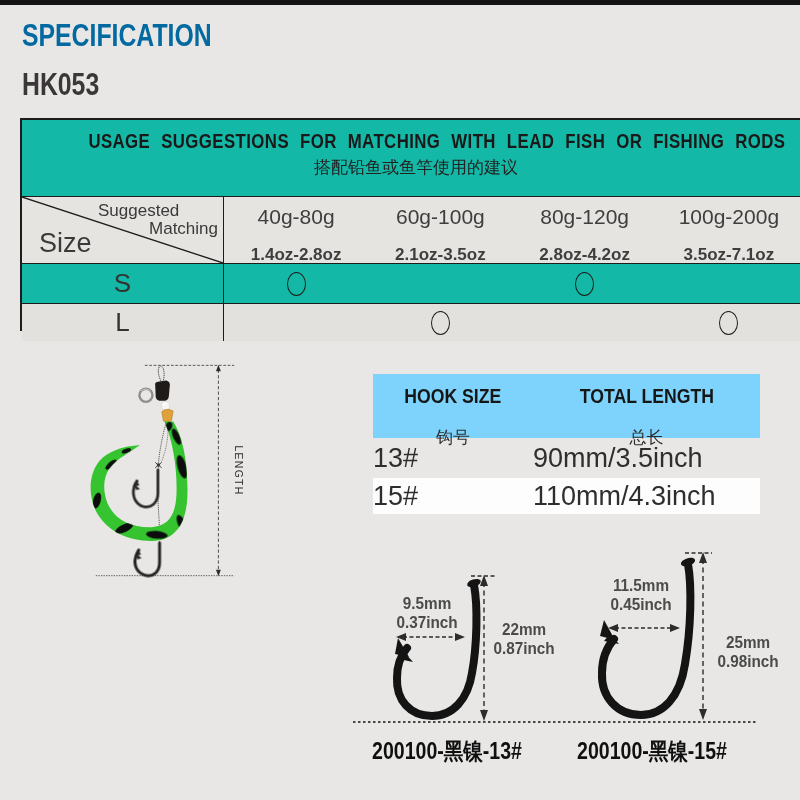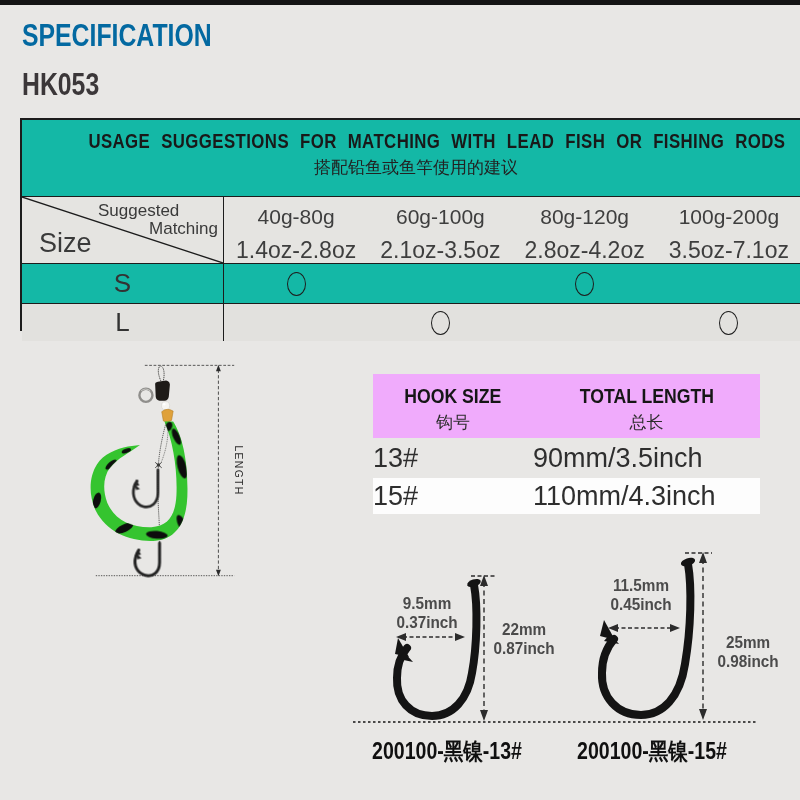--- a/index.html
+++ b/index.html
@@ -24,37 +24,37 @@
   .ut-title .zh{margin-top:3px;font-size:17px;color:#222;padding-left:9px;}
   .ut-head{position:relative;height:66px;background:#e5e4e1;display:flex;
            border-top:1.5px solid #1c1c1c;border-bottom:1.5px solid #1c1c1c;box-sizing:content-box;}
   .corner{position:relative;width:202px;border-right:1.5px solid #1c1c1c;box-sizing:border-box;}
   .corner svg{position:absolute;left:0;top:0;width:100%;height:100%;}
   .corner .sug1{position:absolute;top:4px;left:76px;font-size:17px;color:#3a3a3a;}
   .corner .sug2{position:absolute;top:22px;right:5px;font-size:17px;color:#3a3a3a;}
   .corner .size{position:absolute;bottom:4px;left:17px;font-size:27px;color:#3a3a3a;}
   .wcell{flex:1;text-align:center;color:#3e3e3e;}
   .wcell .g{margin-top:8px;font-size:21px;}
-  .wcell .oz{margin-top:8px;font-size:23px;}
+  .wcell .oz{margin-top:16px;font-size:17px;font-weight:bold;}
   .ut-row{display:flex;height:39px;}
   .ut-row.l{height:37px;background:#e2e1de;border-top:1.5px solid #1c1c1c;box-sizing:content-box;}
   .rsize{width:202px;border-right:1.5px solid #1c1c1c;box-sizing:border-box;
          display:flex;align-items:center;justify-content:center;font-size:26px;color:#333;}
   .mcell{flex:1;display:flex;align-items:center;justify-content:center;}
   .mark{width:17px;height:22px;border:1.7px solid #1e1e1e;border-radius:50%;background:transparent;}
 
   
   .htable{left:373px;top:374px;width:387px;}
-  .h-head{height:64px;background:#f0abfc;display:flex;text-align:center;}
+  .h-head{height:64px;background:#7dd3fc;display:flex;text-align:center;}
   .h-row{height:40px;display:flex;align-items:center;font-size:27px;color:#2e2e2e;}
   .h-row.alt{height:36px;background:#fdfdfd;}
   .hc1{width:160px;}
   .hc2{width:227px;}
   .h-head .en{display:block;margin-top:10px;font-size:21px;color:#161616;}
-  .h-head .zh{display:block;margin-top:3px;font-size:17px;color:#2d2d2d;}
+  .h-head .zh{display:block;margin-top:18px;font-size:17px;color:#2d2d2d;}
 
   svg text{font-family:"Liberation Sans",sans-serif;}
   .dimtxt{font-size:17px;font-weight:bold;fill:#4b4b4b;}
   .dlabel{font-size:23px;font-weight:bold;fill:#101010;}
 </style>
 </head>
 <body>
 
 <div class="stage">
 

